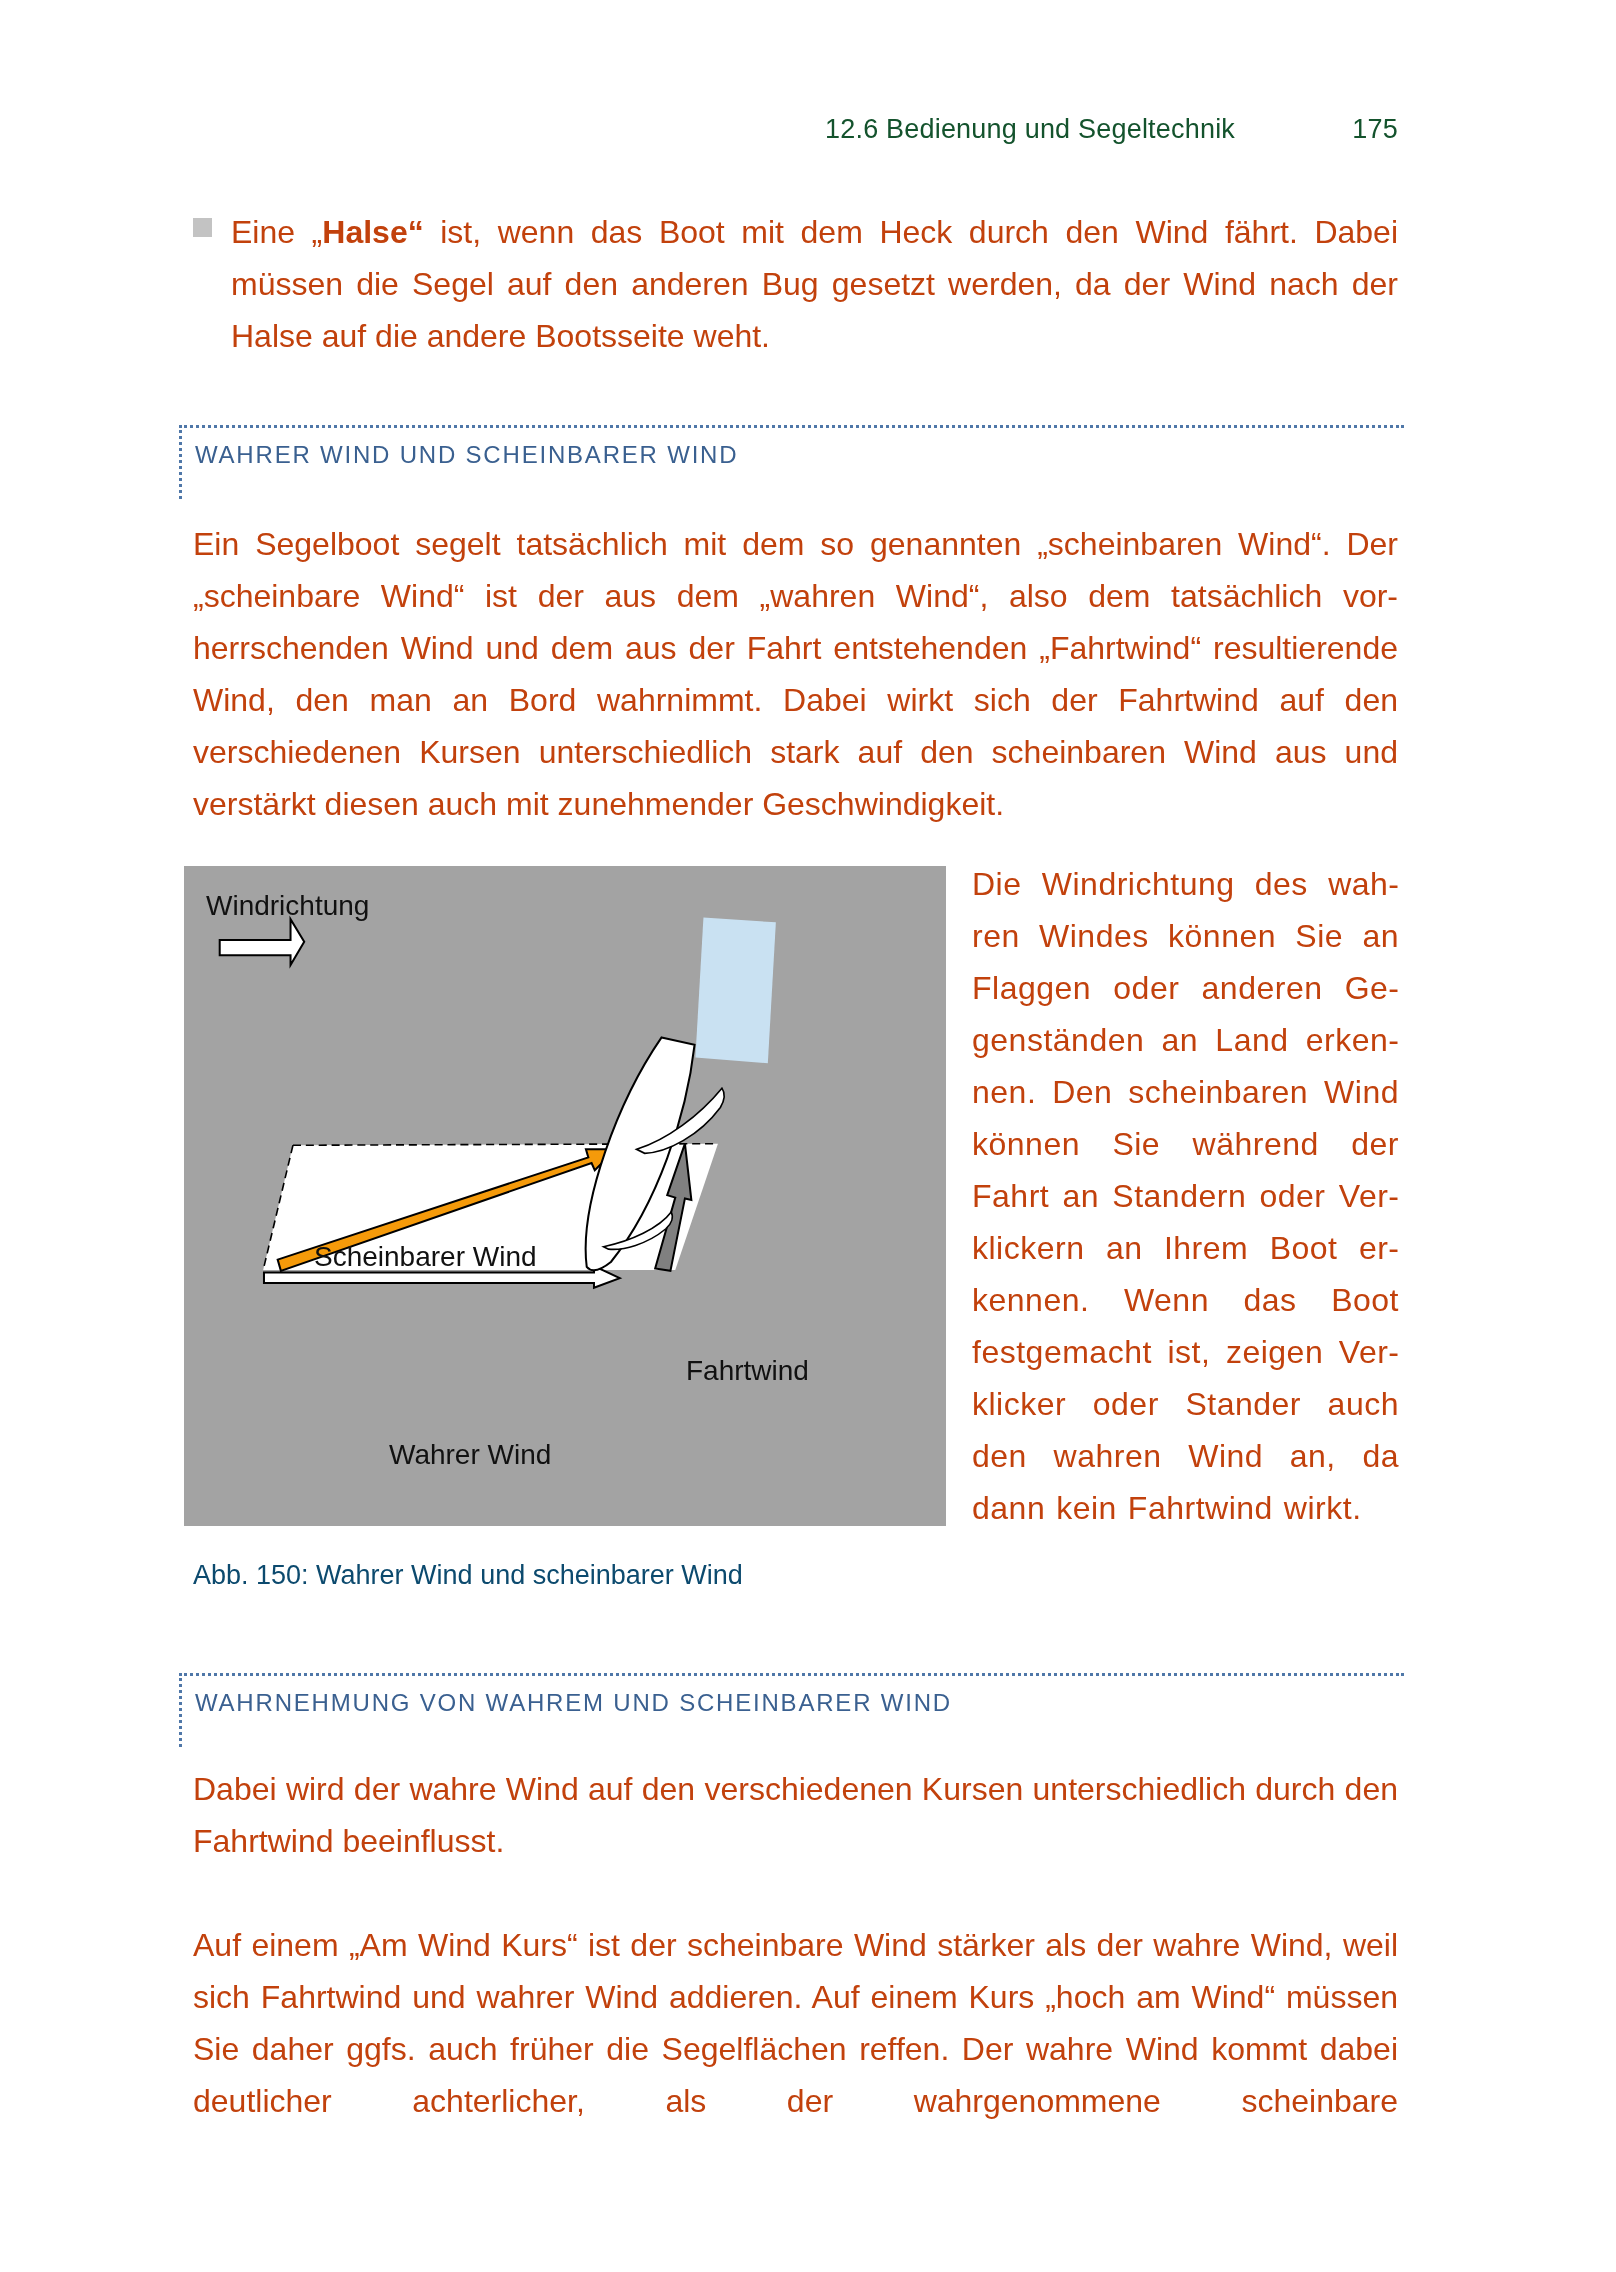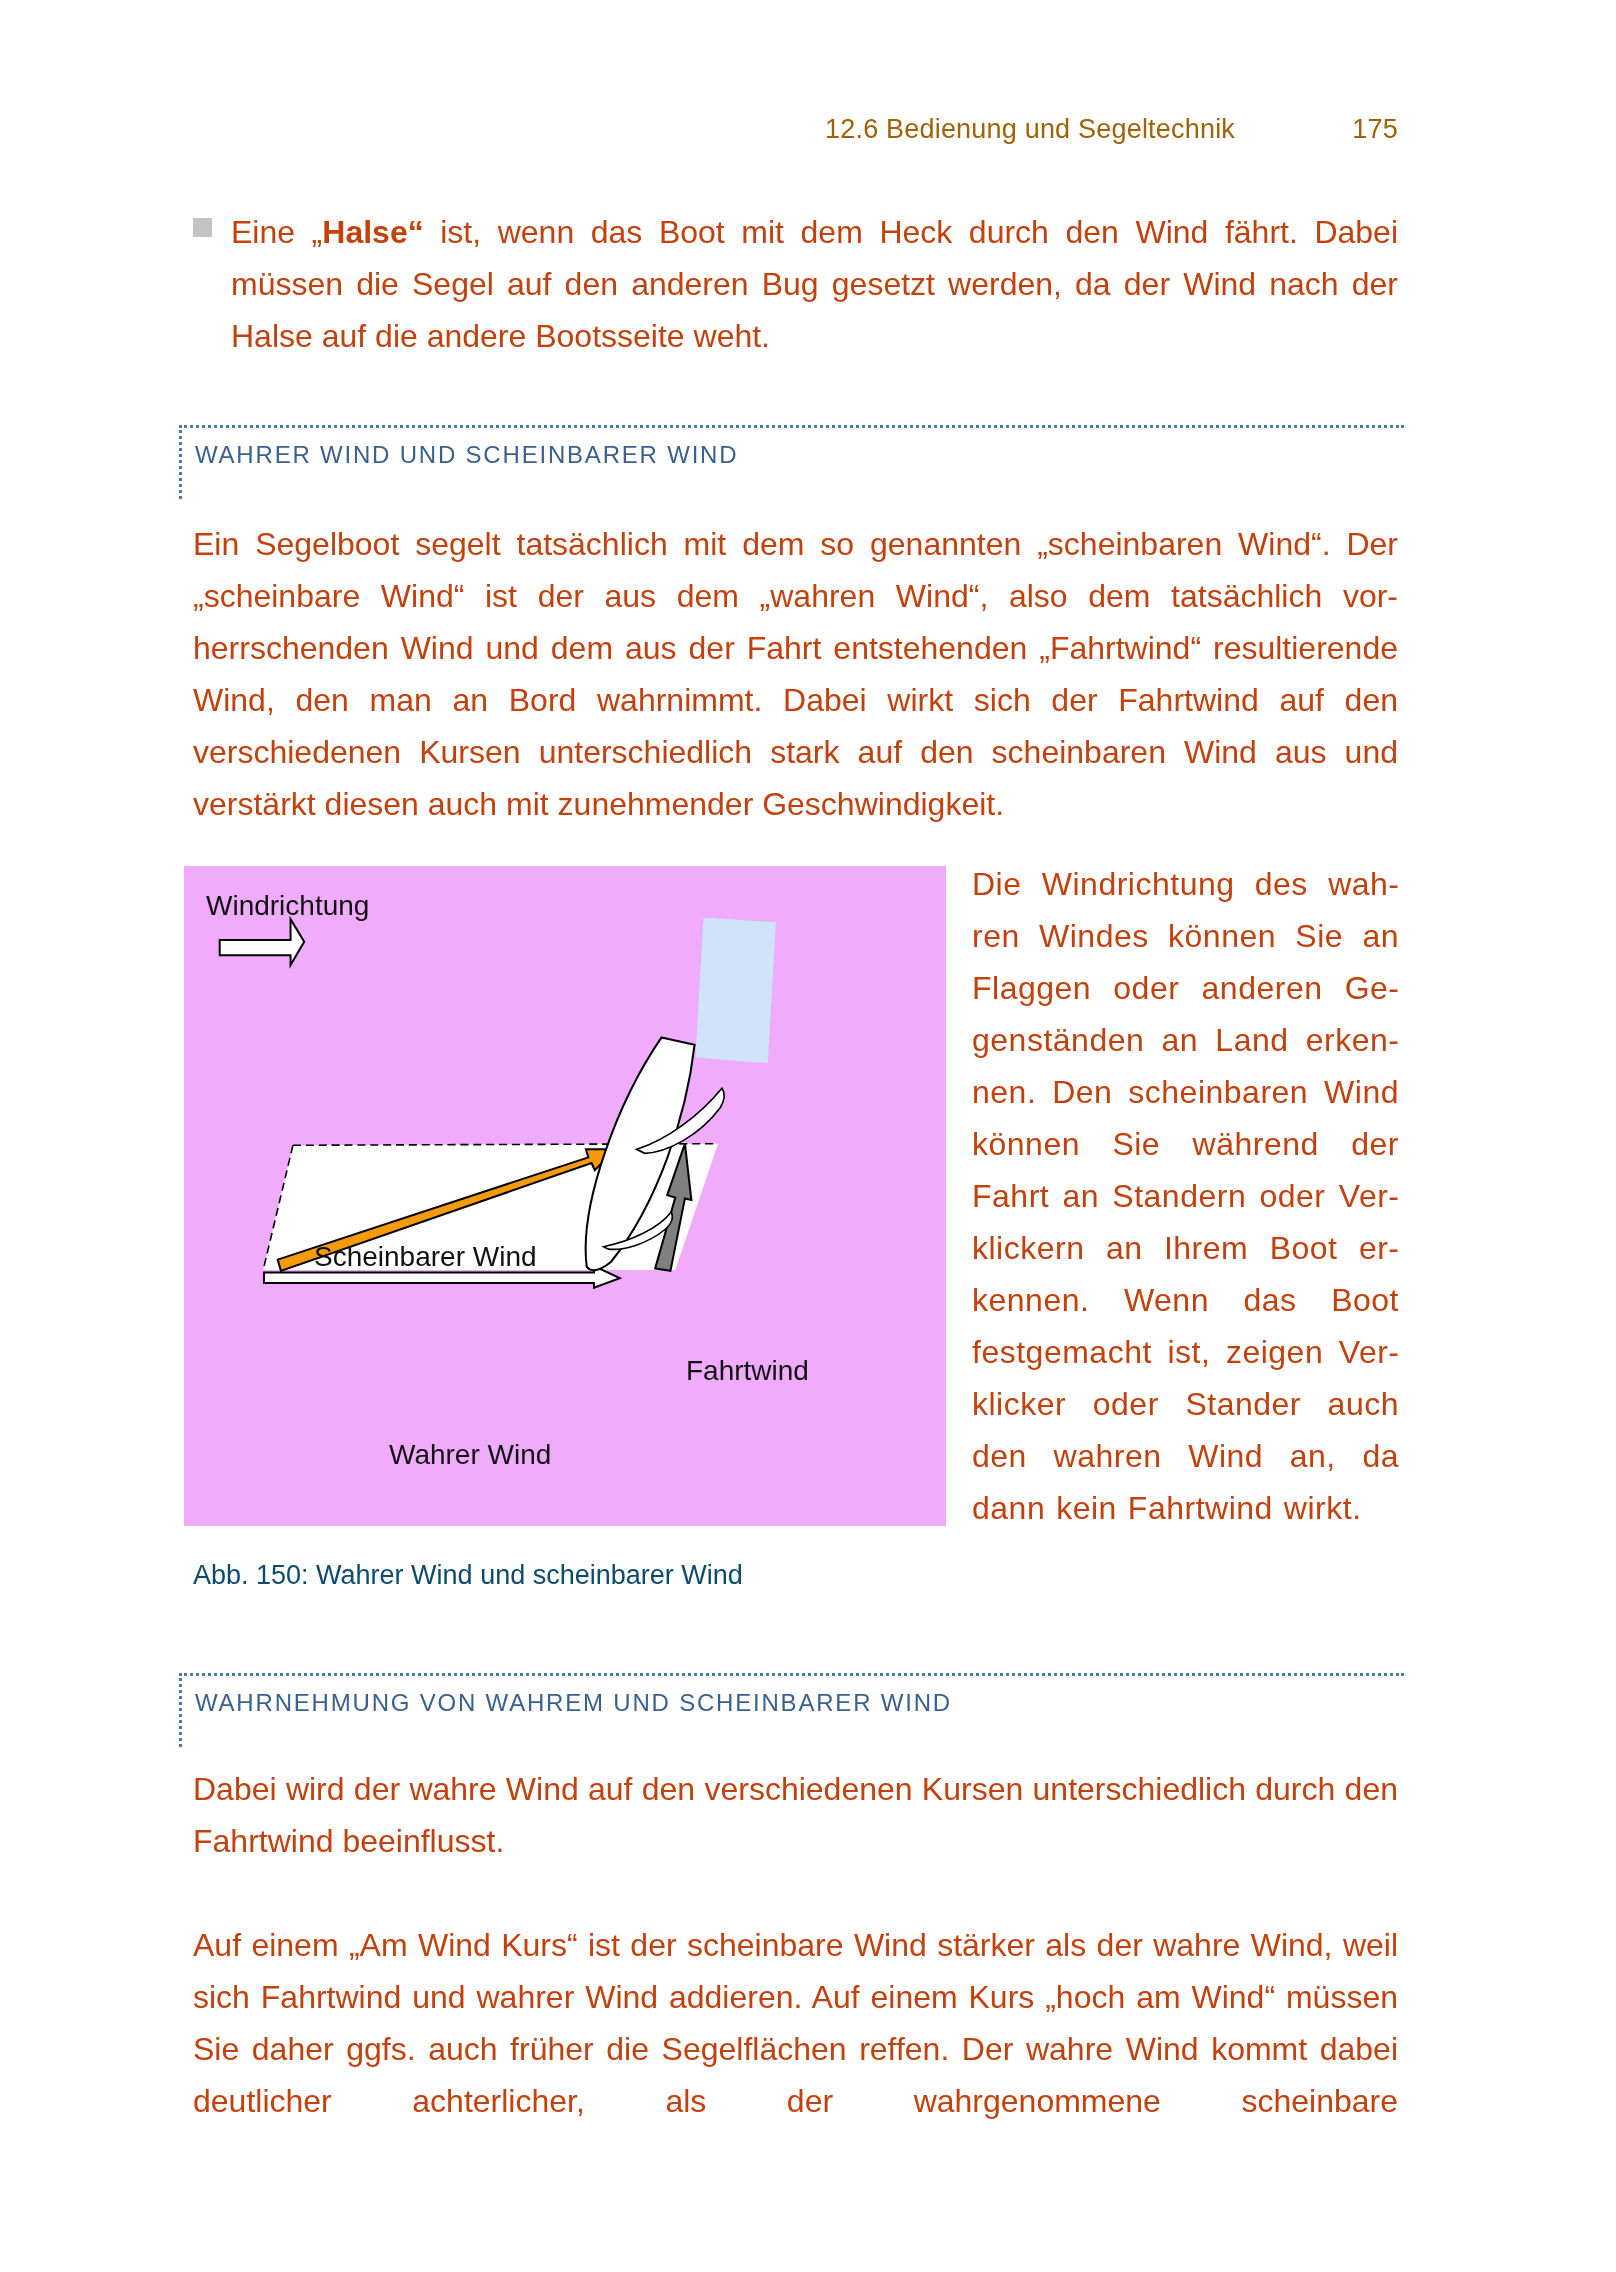--- a/index.html
+++ b/index.html
@@ -1,33 +1,33 @@
 <!DOCTYPE html>
 <html style="font-size:13px"><head>
 <meta charset="utf-8">
 <style>
   html, body { margin: 0; padding: 0; background: #ffffff; }
   body { width: 1616px; height: 2273px; position: relative; overflow: hidden;
          font-family: "Liberation Sans", "DejaVu Sans", sans-serif; color: #111; }
   .abs { position: absolute; }
   .running-header { top: 109px; left: 825px; width: 573px; height: 40px;
-         font-family: "Liberation Sans", sans-serif; font-size: 27px; color: #a16207;
+         font-family: "Liberation Sans", sans-serif; font-size: 27px; color: #14532d;
          display: flex; justify-content: space-between; align-items: center; font-stretch: condensed; letter-spacing: 0.2px; }
   .running-header .sec { margin-left: 0; }
   .body-text { font-family: "Liberation Sans", sans-serif; font-size: 32px; line-height: 52px; color: #c2410c; text-align: justify; }
   .bullet-block { top: 206px; left: 193px; width: 1205px; }
   .bullet-sq { position: absolute; left: 0; top: 12px; width: 19.3px; height: 19.3px; background: #c3c3c3; }
   .bullet-text { margin-left: 38px; }
   .heading { left: 179px; width: 1222px; height: 71px;
              border-top: 3.2px dotted #4f77a8; border-left: 3.2px dotted #4f77a8; }
   .heading span { position: absolute; left: 13px; top: 13px; font-size: 24px; letter-spacing: 1.8px; color: #3a6090; font-family: "Liberation Sans", sans-serif; white-space: nowrap; }
   .h1 { top: 425px; }
   .h2 { top: 1673px; }
   .para1 { top: 518px; left: 193px; width: 1205px; }
-  .figure { top: 866px; left: 184px; width: 762px; height: 660px; background: #f0abfc; }
+  .figure { top: 866px; left: 184px; width: 762px; height: 660px; background: #a3a3a3; }
   .figure svg { position: absolute; left: 0; top: 0; }
   .fig-label { position: absolute; font-family: "Liberation Sans", sans-serif; font-size: 28px; color: #111; white-space: nowrap; }
   .side-text { top: 858px; left: 972px; width: 427px; text-align: justify; text-align-last: left; }
   .side-text p { margin: 0; }
   .caption { top: 1560px; left: 193px; font-size: 27px; color: #0c4a6e; font-family: "Liberation Sans", sans-serif; white-space: nowrap; }
   .para2 { top: 1763px; left: 193px; width: 1205px; }
   .para3 { top: 1919px; left: 193px; width: 1205px; }
   p { margin: 0; }
   .bold { font-weight: bold; }
   .justify-last { text-align-last: justify; }

